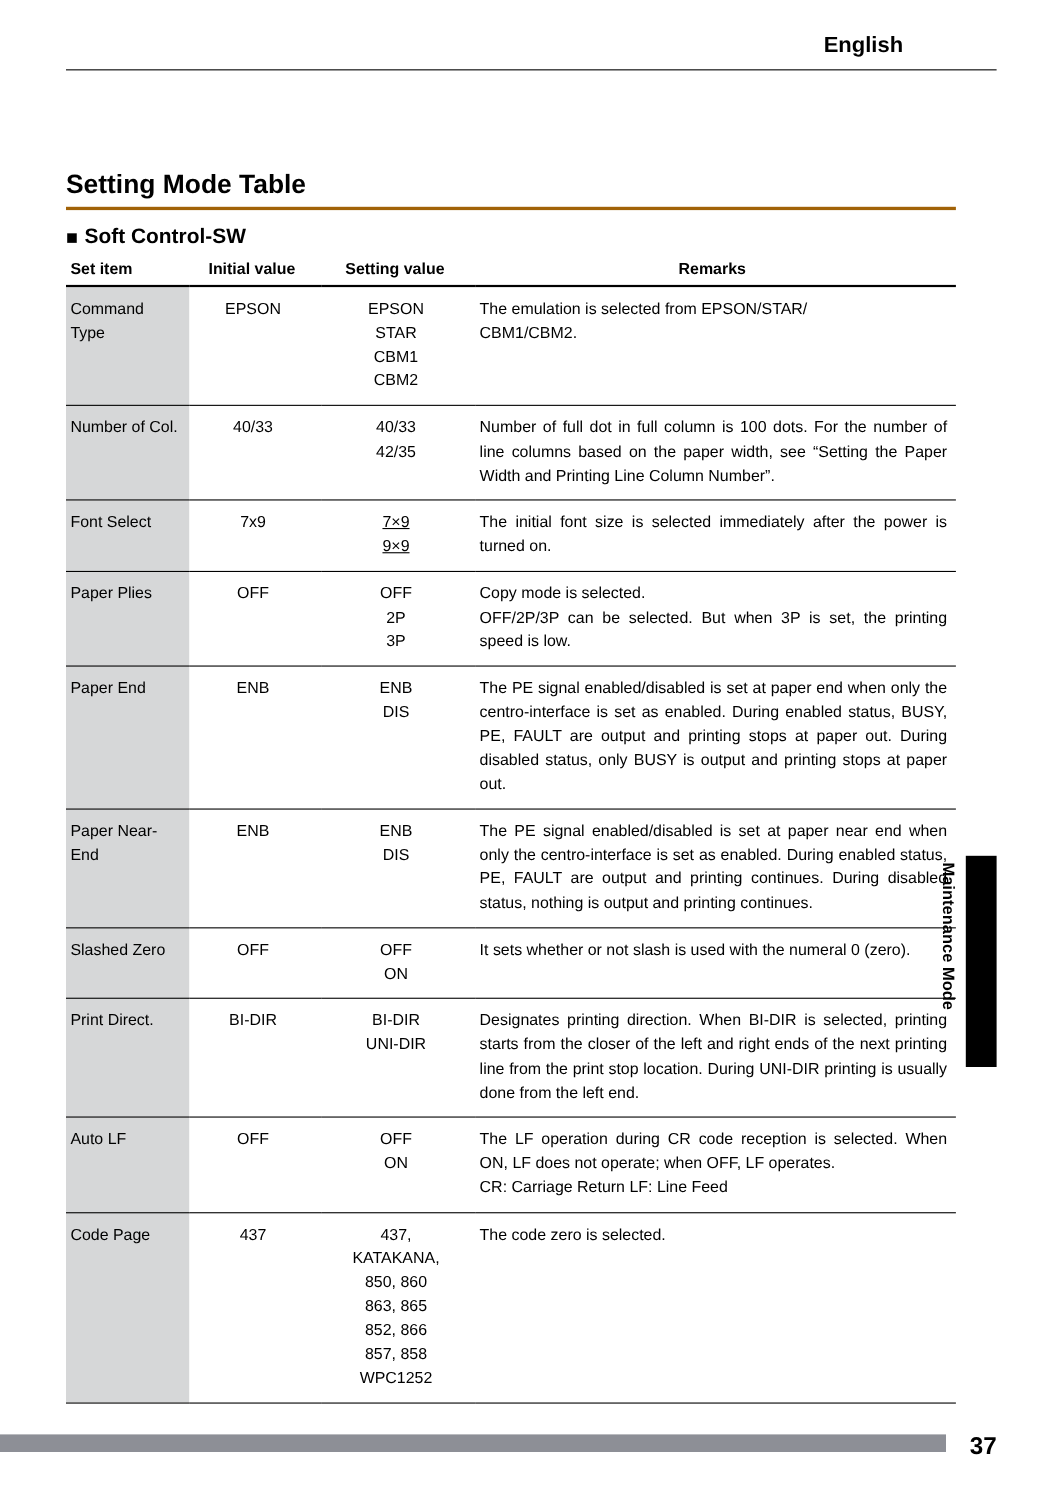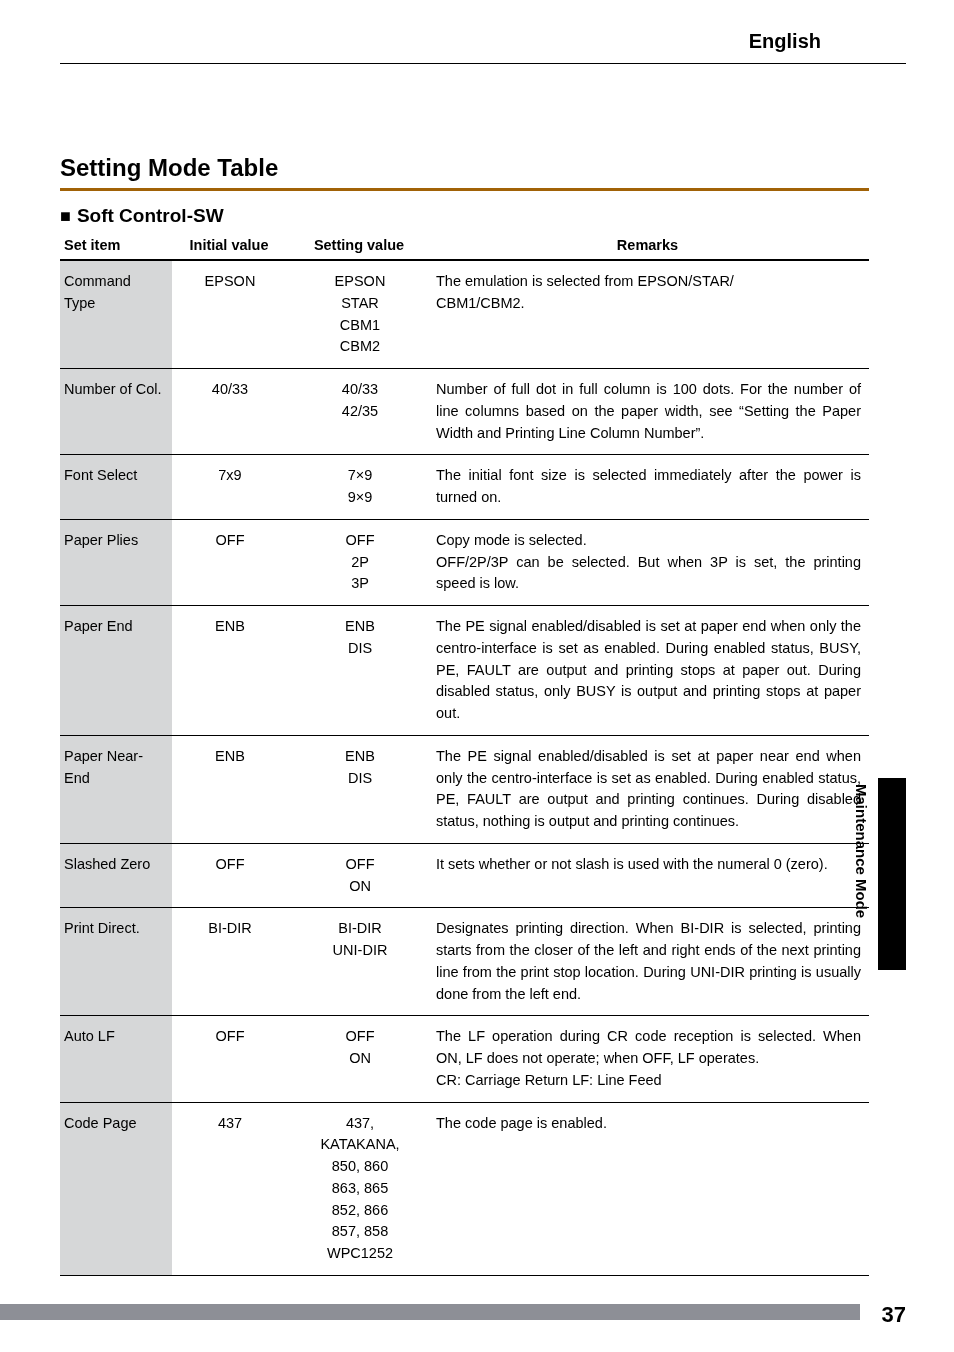--- a/index.html
+++ b/index.html
@@ -156,21 +156,21 @@
         <tr>
           <td class="setitem">Number of Col.</td>
           <td class="initial">40/33</td>
           <td class="setting" style="white-space: pre-line;">40/33
 42/35</td>
           <td class="remarks" style="white-space: pre-line;">Number of full dot in full column is 100 dots. For the number of line columns based on the paper width, see “Setting the Paper Width and Printing Line Column Number”.</td>
         </tr>
         <tr>
           <td class="setitem">Font Select</td>
           <td class="initial">7x9</td>
-          <td class="setting" style="white-space: pre-line;">7×9
+          <td class="setting" style="white-space: pre-line; text-decoration: underline;">7×9
 9×9</td>
           <td class="remarks" style="white-space: pre-line;">The initial font size is selected immediately after the power is turned on.</td>
         </tr>
         <tr>
           <td class="setitem">Paper Plies</td>
           <td class="initial">OFF</td>
           <td class="setting" style="white-space: pre-line;">OFF
 2P
 3P</td>
           <td class="remarks" style="white-space: pre-line;">Copy mode is selected.
@@ -215,21 +215,21 @@
         <tr>
           <td class="setitem">Code Page</td>
           <td class="initial">437</td>
           <td class="setting" style="white-space: pre-line;">437,
 KATAKANA,
 850, 860
 863, 865
 852, 866
 857, 858
 WPC1252</td>
-          <td class="remarks" style="white-space: pre-line;">The code page is enabled.</td>
+          <td class="remarks" style="white-space: pre-line;">The code zero is selected.</td>
         </tr>
       </tbody>
   </table>
 </div>
 
 <div class="side-tab"></div>
 <div class="side-label">Maintenance Mode</div>
 
 <div class="footer-bar"></div>
 <div class="page-num">37</div>

